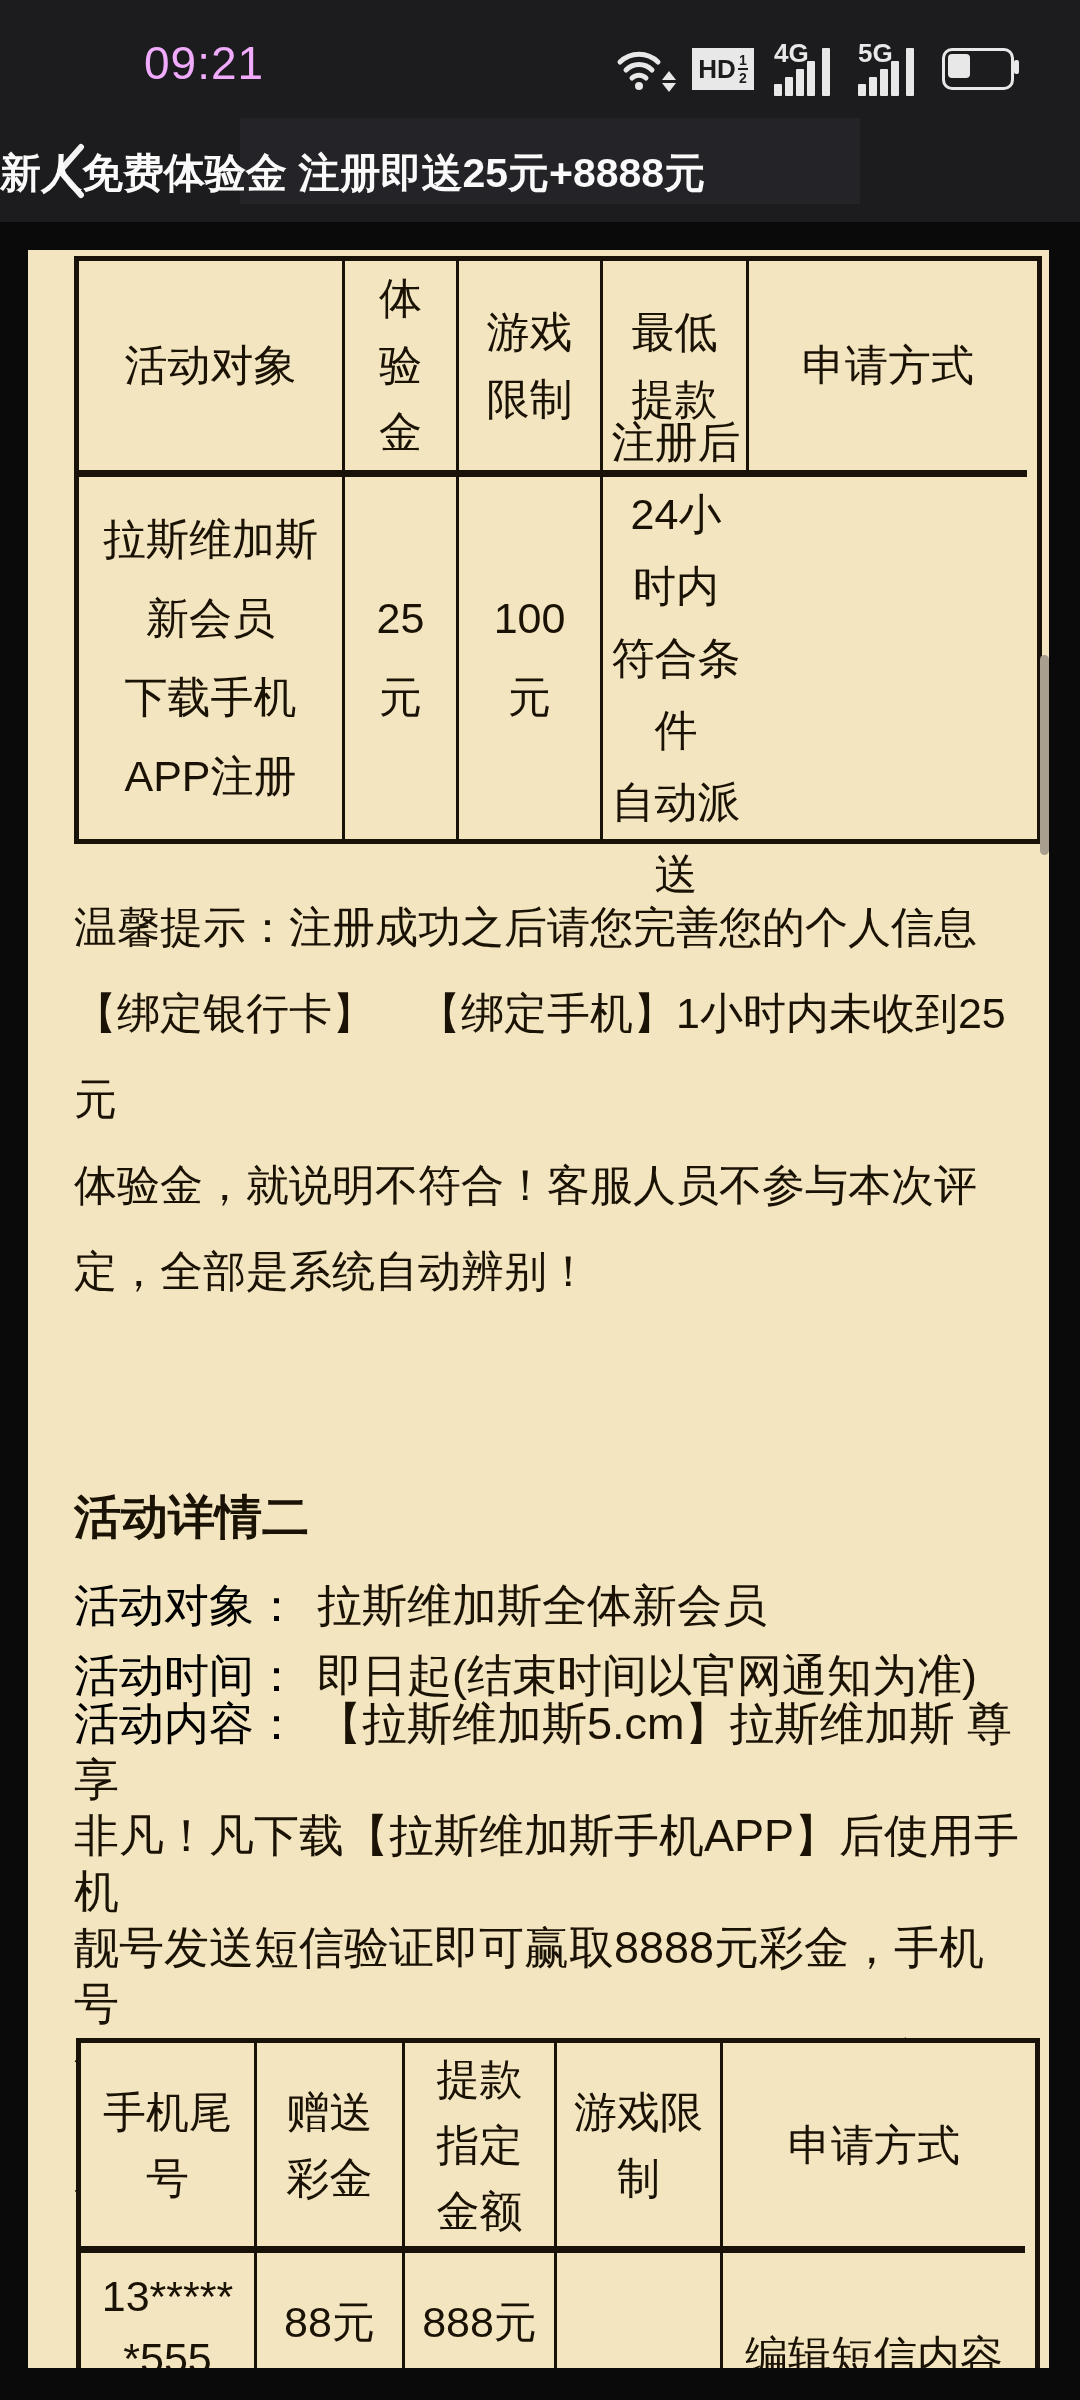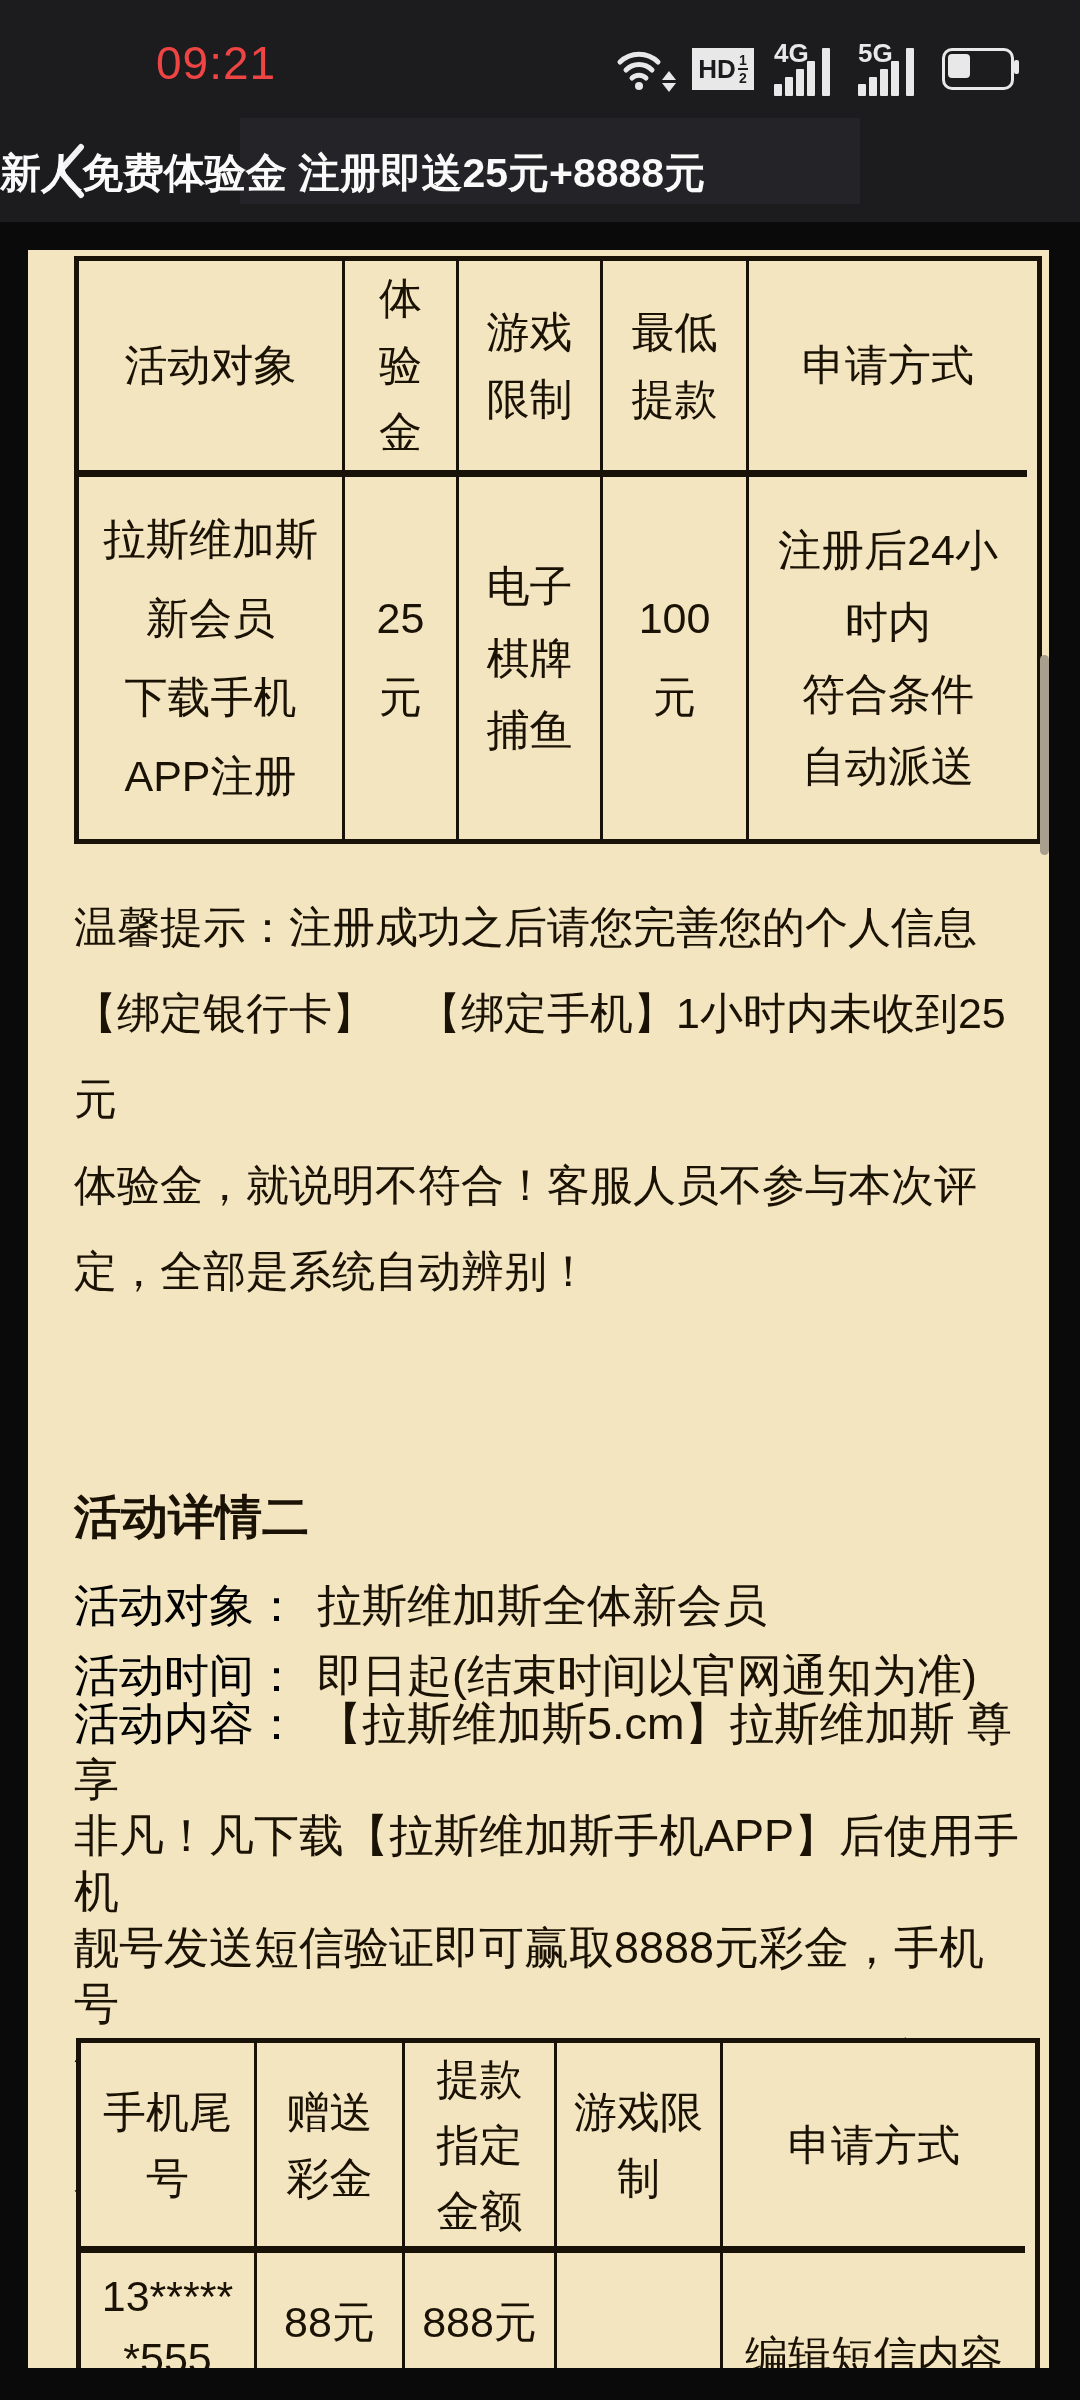--- a/index.html
+++ b/index.html
@@ -4,21 +4,21 @@
 <style>
   html,body{margin:0;padding:0;}
   body{
     width:1080px;height:2400px;position:relative;overflow:hidden;
     background:#0a0a0b;
     font-family:"Liberation Sans", sans-serif;
     -webkit-font-smoothing:antialiased;
   }
   
   .topbar{position:absolute;left:0;top:0;width:1080px;height:222px;background:#1c1c1e;}
-  .clock{position:absolute;left:156px;top:36px;font-size:46px;color:#ef4444;letter-spacing:1px;}
+  .clock{position:absolute;left:144px;top:36px;font-size:46px;color:#f0abfc;letter-spacing:1px;}
   .status-icons{position:absolute;right:66px;top:38px;height:62px;display:flex;align-items:center;gap:20px;}
   .sig{position:relative;width:64px;height:58px;}
   .sig .sig-label{position:absolute;left:0;top:-2px;font-size:26px;font-weight:700;color:#e8e8e8;}
   .sig .bars{position:absolute;left:0;bottom:2px;width:64px;height:48px;}
   .sig .bars i{position:absolute;bottom:0;width:8px;background:#e8e8e8;border-radius:1px;}
   .hd-badge{width:62px;height:42px;background:#e8e8e8;border-radius:0;display:flex;align-items:center;justify-content:center;gap:2px;color:#1c1c1e;}
   .hd-badge .hd-txt{font-size:26px;font-weight:800;letter-spacing:0;}
   .hd-frac{display:flex;flex-direction:column;align-items:center;line-height:1;}
   .hd-frac span{font-size:14px;font-weight:800;}
   .hd-frac .frac-bar{width:10px;height:2px;background:#1c1c1e;margin:1px 0;}
@@ -139,23 +139,20 @@
     <div class="cell hdr">最低
 提款</div>
     <div class="cell hdr last">申请方式</div>
 
     <div class="cell body">拉斯维加斯
 新会员
 下载手机
 APP注册</div>
     <div class="cell body">25
 元</div>
-    <div class="cell body" style="line-height:72px;">电子
-棋牌
-捕鱼</div>
     <div class="cell body">100
 元</div>
     <div class="cell body last" style="line-height:72px;">注册后24小
 时内
 符合条件
 自动派送</div>
   </div>
 
   <div class="notices">
     <p class="pre">温馨提示：注册成功之后请您完善您的个人信息

